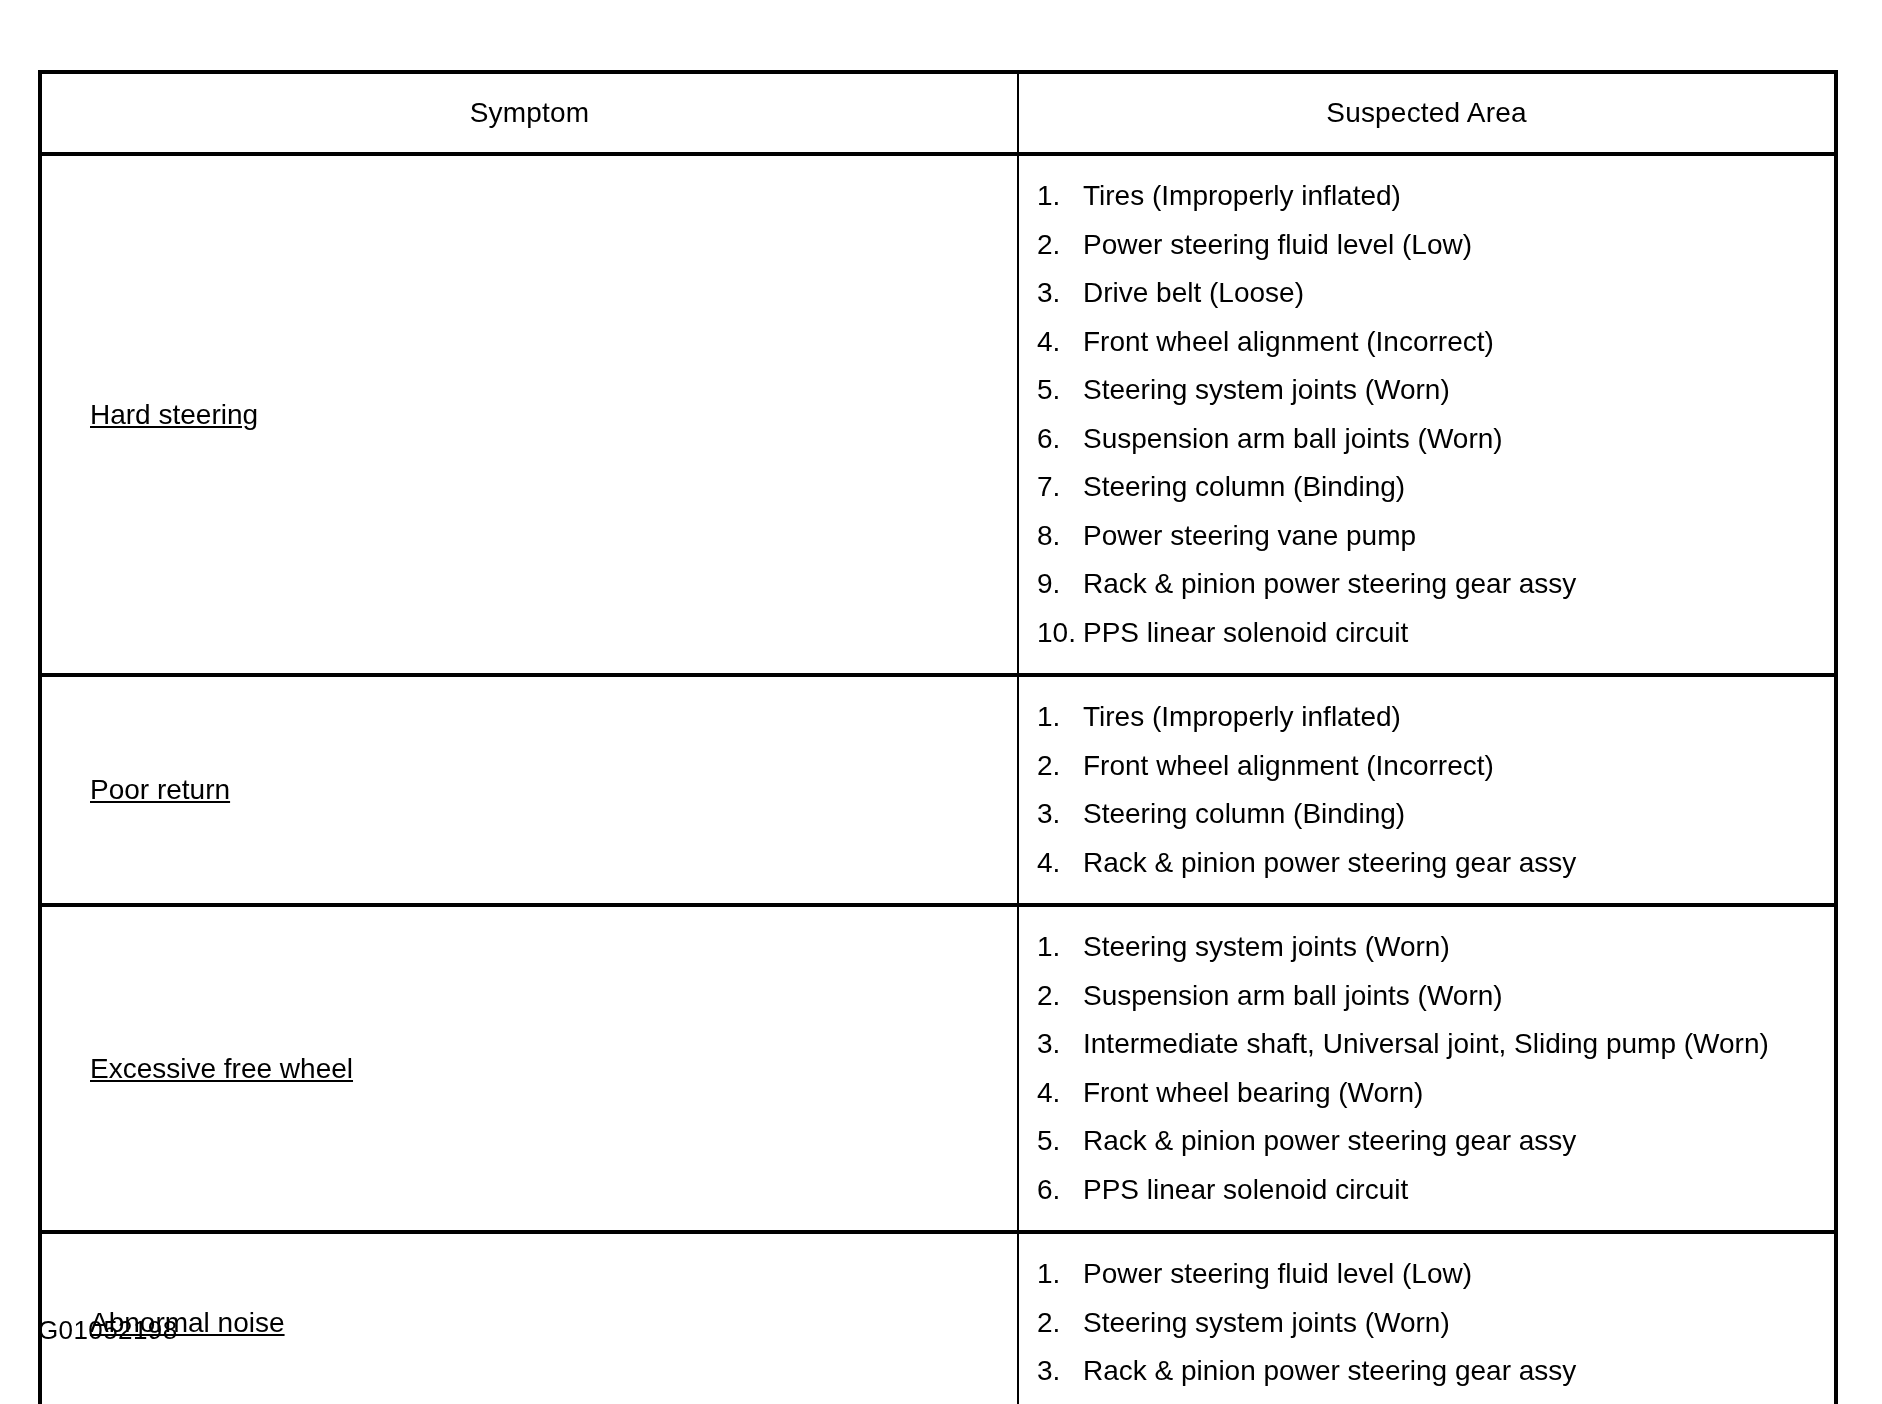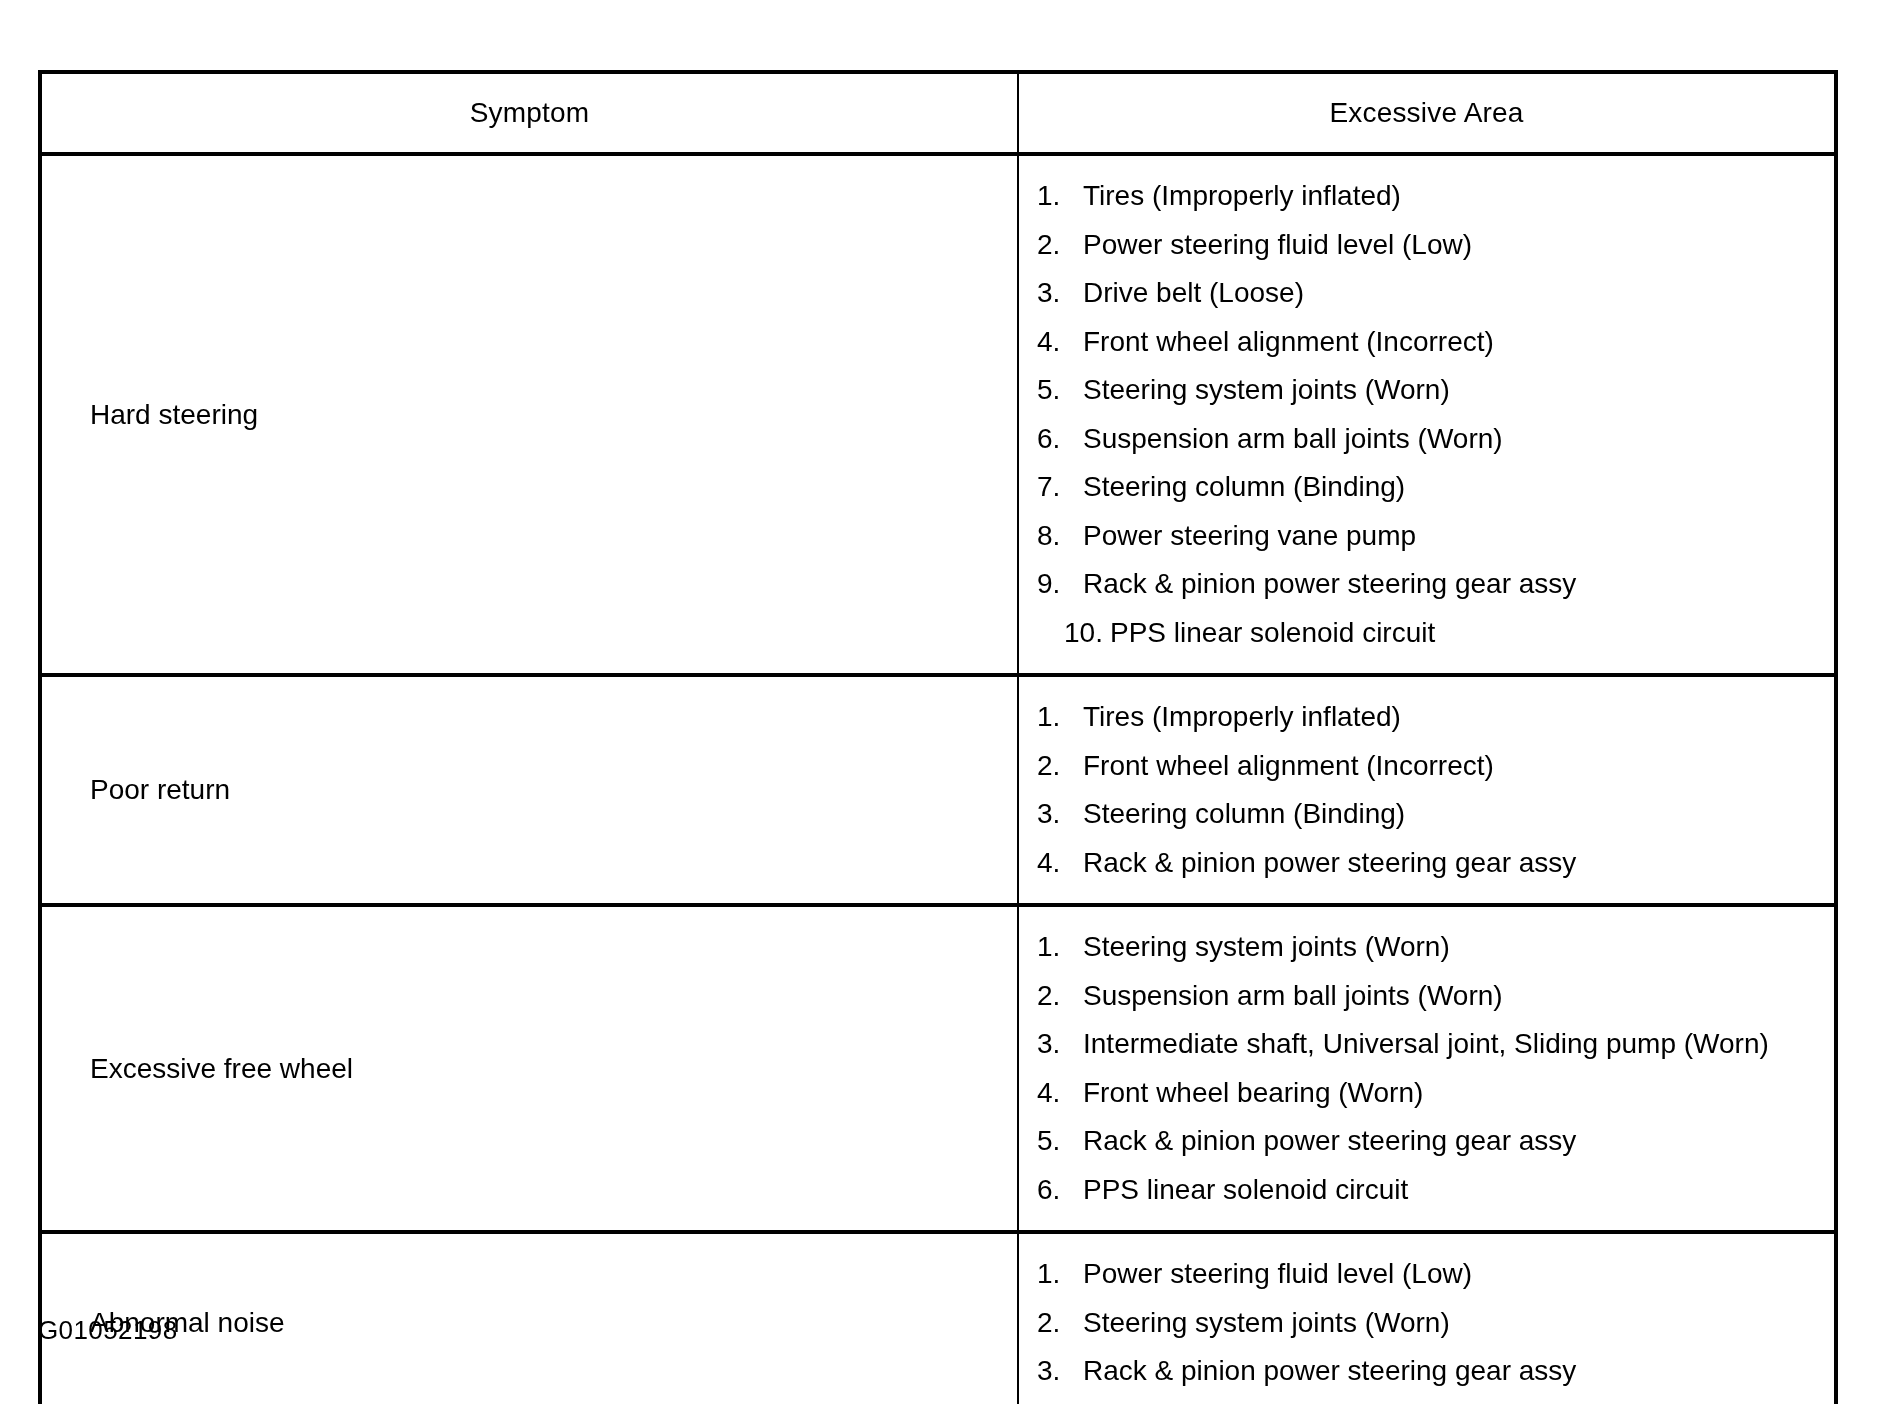--- a/index.html
+++ b/index.html
@@ -63,20 +63,21 @@
     letter-spacing: 0.2px;
     height: 78px;
     line-height: 78px;
     white-space: nowrap;
   }
 
   td.symptom-cell {
     padding: 0 0 0 48px;
     font-size: 28px;
     white-space: nowrap;
+    text-decoration: underline;
   }
 
   td.area-cell {
     padding: 16px 10px 16px 18px;
   }
 
   ol.area-list {
     list-style: none;
     margin: 0;
     padding: 0;
@@ -94,21 +95,20 @@
     display: inline-block;
     width: 46px;
     flex: 0 0 46px;
     text-align: left;
   }
 
   
   ol.area-list li.tight .num {
     width: 46px;
     flex: 0 0 46px;
-    margin-left: 27px;
   }
 
   ol.area-list li .txt {
     display: inline-block;
   }
 
   .figure-id {
     position: absolute;
     left: 38px;
     bottom: 58px;
@@ -123,21 +123,21 @@
 <div class="page">
 
   <table class="symptom-table">
     <colgroup>
       <col class="c-symptom">
       <col class="c-area">
     </colgroup>
     <thead>
       <tr>
         <th class="col-head">Symptom</th>
-        <th class="col-head">Excessive Area</th>
+        <th class="col-head">Suspected Area</th>
       </tr>
     </thead>
     <tbody id="table-body">
 
     <tr>
           <td class="symptom-cell">Hard steering</td>
           <td class="area-cell">
             <ol class="area-list">
               <li>
                 <span class="num">1.</span>

